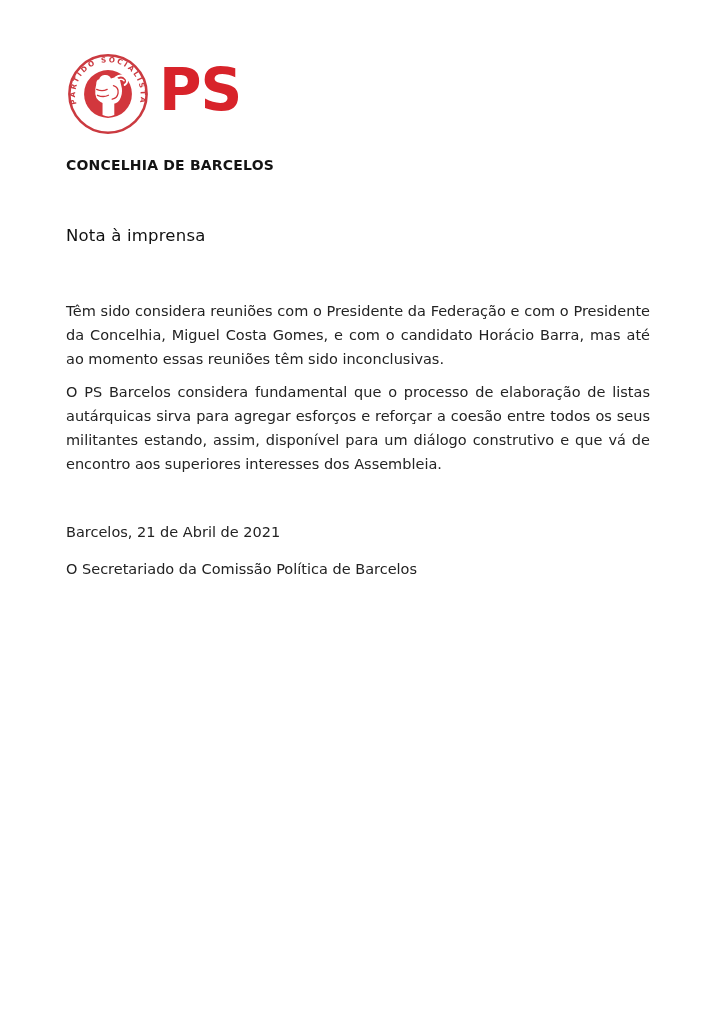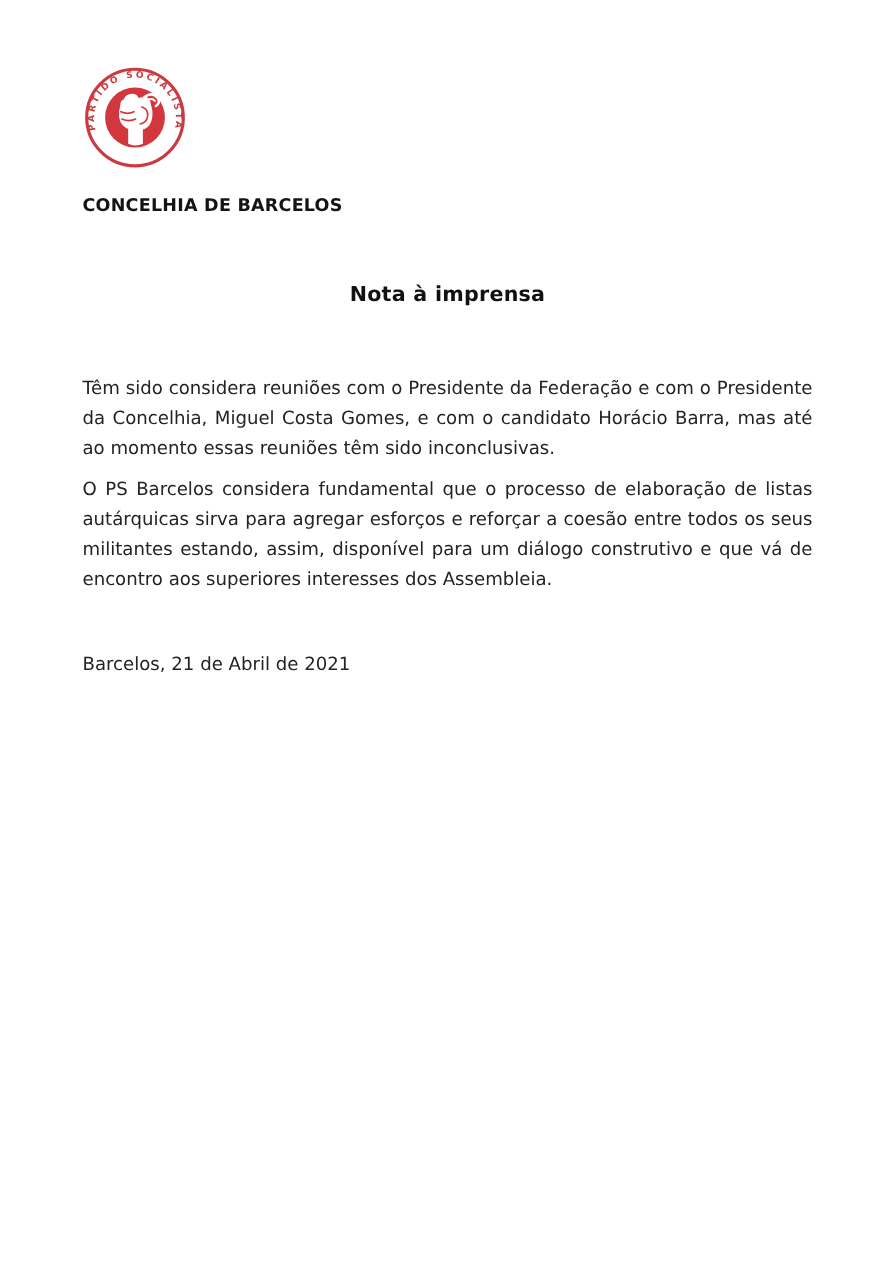--- a/index.html
+++ b/index.html
@@ -41,23 +41,22 @@
   .org {
     margin-top: 21px;
     font-size: 14px;
     font-weight: bold;
     color: #141414;
     letter-spacing: 0.2px;
   }
   
   .title {
     margin-top: 53px;
-    text-align: center;
     font-size: 16.5px;
-    font-weight: bold;
+    font-weight: normal;
     color: #111111;
     letter-spacing: 0.2px;
   }
   
   .body-text {
     margin-top: 54px;
     font-size: 14.5px;
     line-height: 24px;
     text-align: justify;
     color: #232323;
@@ -92,28 +91,30 @@
           <path d="M43.5 60 h14 v15 q-7 3.4 -14 0 z" fill="#ffffff"></path>
           <path d="M36 38 q-3.5 14 2.5 19.5 q5 4.8 13 4.8 q9 0 12.3-5.2 q3.7-6 2.7-13.8 l-2-8.8 q-2-5-7-4 l-4 1 q-2-5-8-4 q-5 1-6 5 q-3.6 1-3.5 5.5 z" fill="#ffffff"></path>
           <path d="M36.5 44.5 q6.5 3 12.5 0" stroke="#d2373d" stroke-width="1.6" fill="none" stroke-linecap="round"></path>
           <path d="M37.5 51.5 q7 3 13 0" stroke="#d2373d" stroke-width="1.6" fill="none" stroke-linecap="round"></path>
           <path d="M56.5 40 q6.5 2 5.5 9 q-1 6-7 7.2" stroke="#d2373d" stroke-width="1.6" fill="none" stroke-linecap="round"></path>
 
           <path d="M59 30.5 q7.5-5.5 12.5 0.8 q3.2 4.6-1.6 7.8" stroke="#ffffff" stroke-width="2.4" fill="none" stroke-linecap="round"></path>
           <path d="M62 33.5 q4.5-2.5 7 0.8" stroke="#ffffff" stroke-width="1.8" fill="none" stroke-linecap="round"></path>
         </g>
       </svg>
+      <div class="acronym">PS</div>
     </div>
     <div class="org">CONCELHIA DE BARCELOS</div>
   </header>
 
   <h1 class="title">Nota à imprensa</h1>
 
   <main class="body-text">
     <p>Têm sido considera reuniões com o Presidente da Federação e com o Presidente da Concelhia, Miguel Costa Gomes, e com o candidato Horácio Barra, mas até ao momento essas reuniões têm sido inconclusivas.</p>
     <p>O PS Barcelos considera fundamental que o processo de elaboração de listas autárquicas sirva para agregar esforços e reforçar a coesão entre todos os seus militantes estando, assim, disponível para um diálogo construtivo e que vá de encontro aos superiores interesses dos Assembleia.</p>
   </main>
 
   <footer class="closing">
     <p class="date">Barcelos, 21 de Abril de 2021</p>
+    <p class="sig">O Secretariado da Comissão Política de Barcelos</p>
   </footer>
 
 </div>
 
 </body></html>

